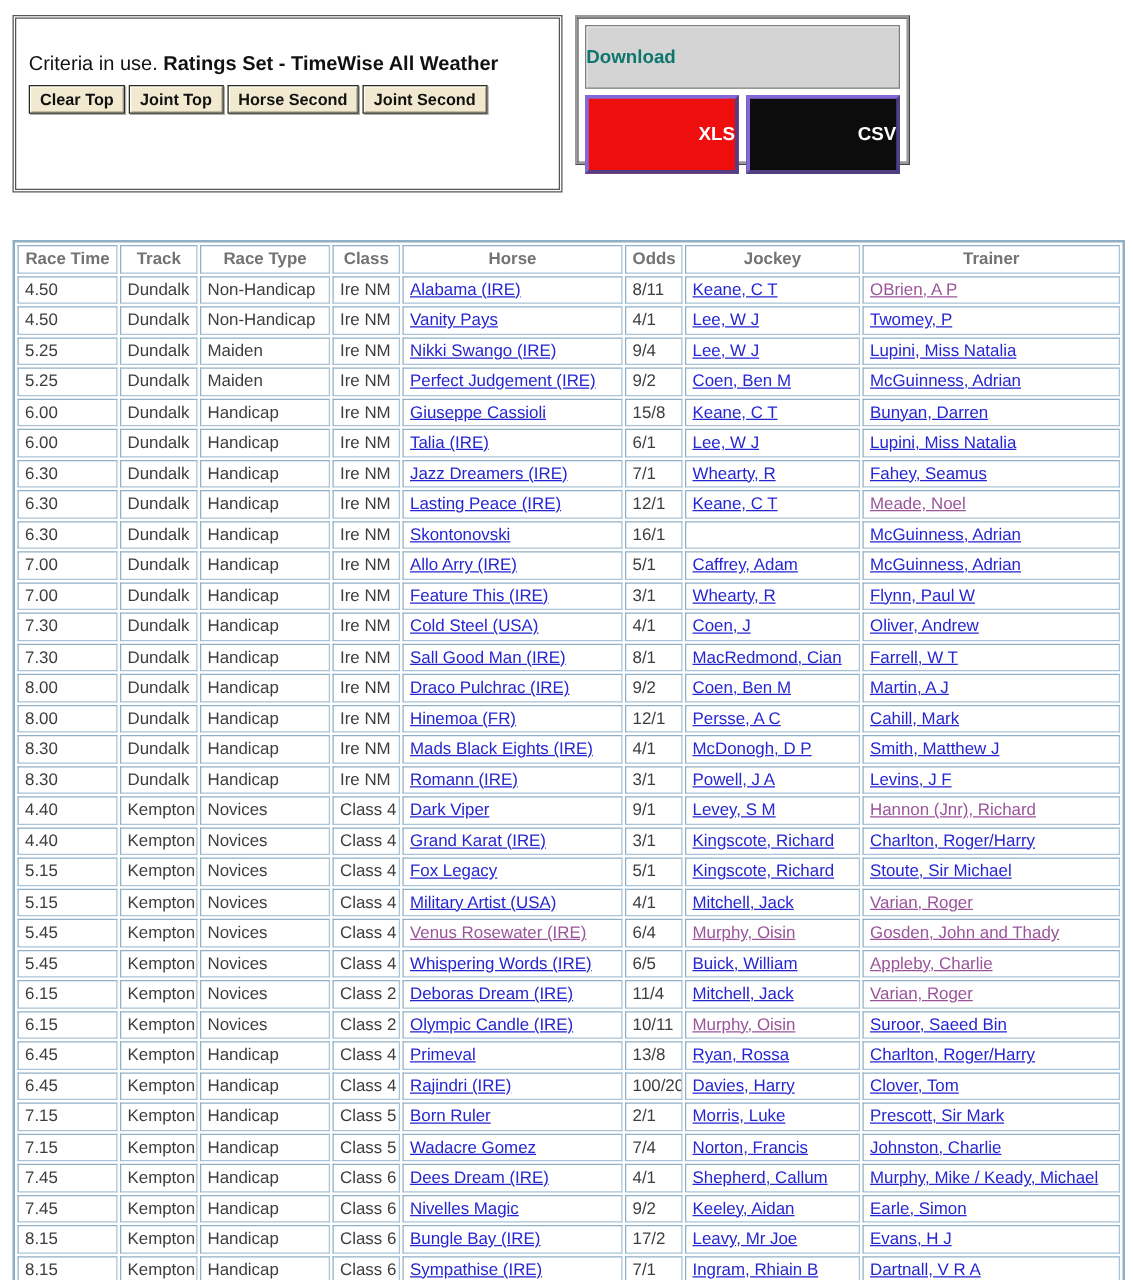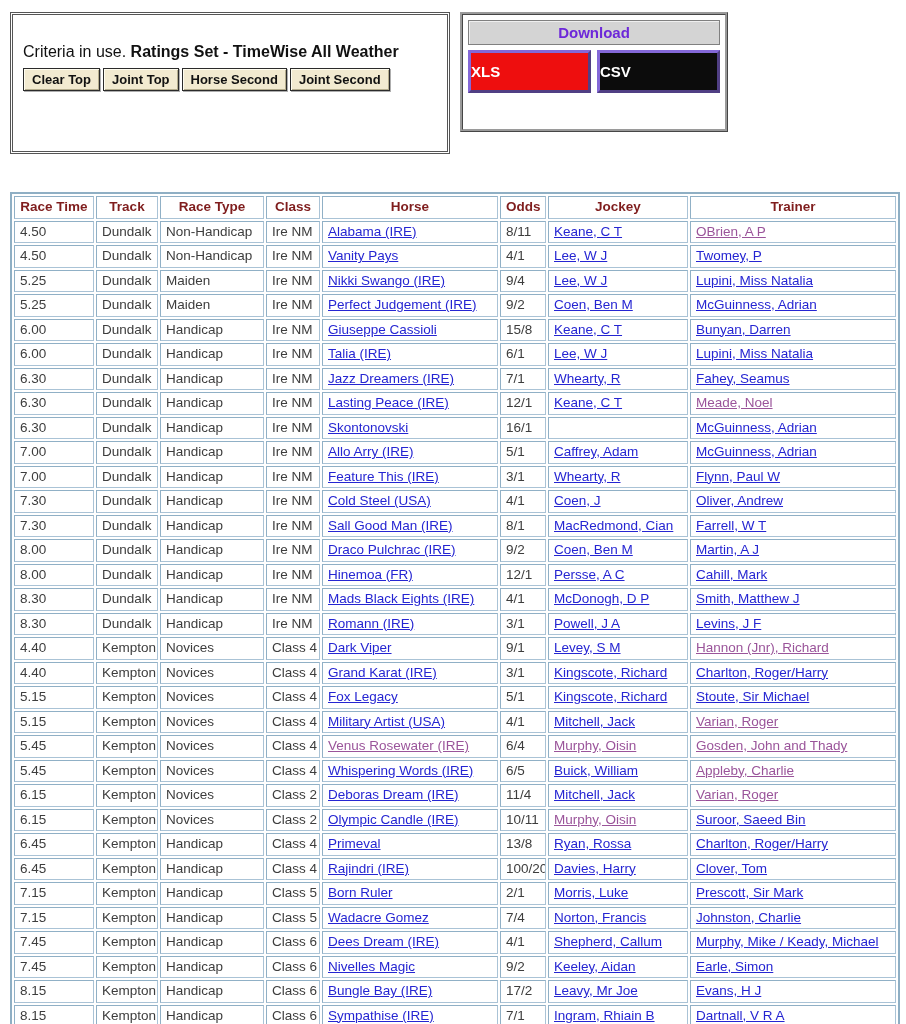--- a/index.html
+++ b/index.html
@@ -44,40 +44,39 @@
     width: 252px; height: 104px;
     border: 3px ridge #9a9a9a;
     background: #ffffff;
     padding: 5px;
     box-sizing: content-box;
   }
   .download-title {
     background: #d4d4d4;
     border: 1px solid #808080;
     box-shadow: inset 1px 1px 0 #efefef;
-    text-align: center;
     font-weight: bold;
     font-size: 15px;
-    color: #6d28d9;
-    padding: 3px 0;
+    color: #0f766e;
+    padding: 16px 0;
   }
   .download-buttons {
     display: flex;
     gap: 6px;
     margin-top: 5px;
   }
   .dl-btn {
     flex: 1;
     font-family: "Liberation Sans", sans-serif;
     font-size: 15px;
     font-weight: bold;
     color: #ffffff;
-    text-align: left;
+    text-align: right;
     border: 3px outset var(--btn-border, #8468d8);
-    padding: 10px 0;
+    padding: 20px 0;
     cursor: pointer;
   }
   .dl-xls { background: var(--xls-bg, #ee0e0e); }
   .dl-csv { background: var(--csv-bg, #0c0c0c); }
 
   table.ratings {
     margin: 38px 10px 0 10px;
     width: 886px;
     border-collapse: separate;
     border-spacing: 2px;
@@ -90,21 +89,21 @@
     border-top-color: #90b0c6;
     border-left-color: #90b0c6;
     font-size: 13.5px;
     line-height: 16.5px;
     padding: 2px 5px;
     overflow: hidden;
     white-space: nowrap;
   }
   table.ratings th {
     font-weight: bold;
-    color: #7f1d1d;
+    color: #737373;
     text-align: center;
   }
   table.ratings td {
     color: #3d3d3d;
     text-align: left;
   }
   table.ratings a {
     color: var(--link-color, #2525d2);
     text-decoration: underline;
     cursor: pointer;

